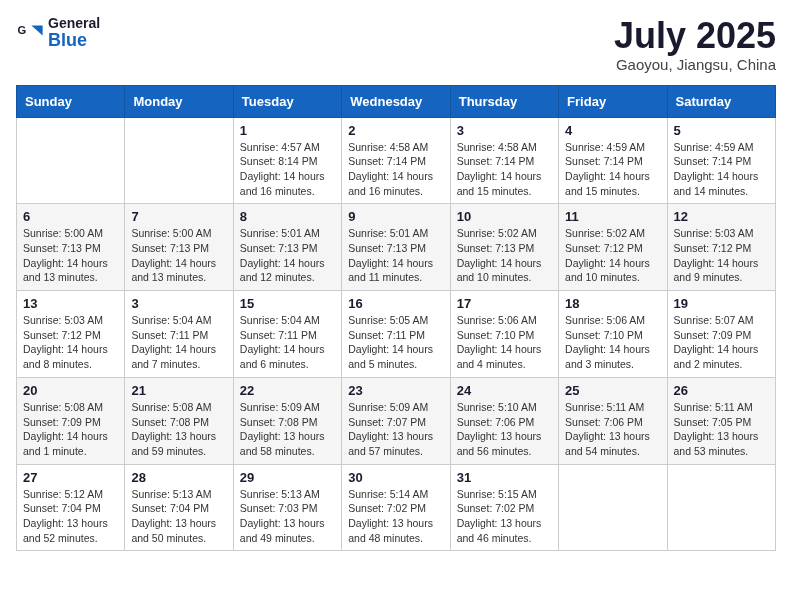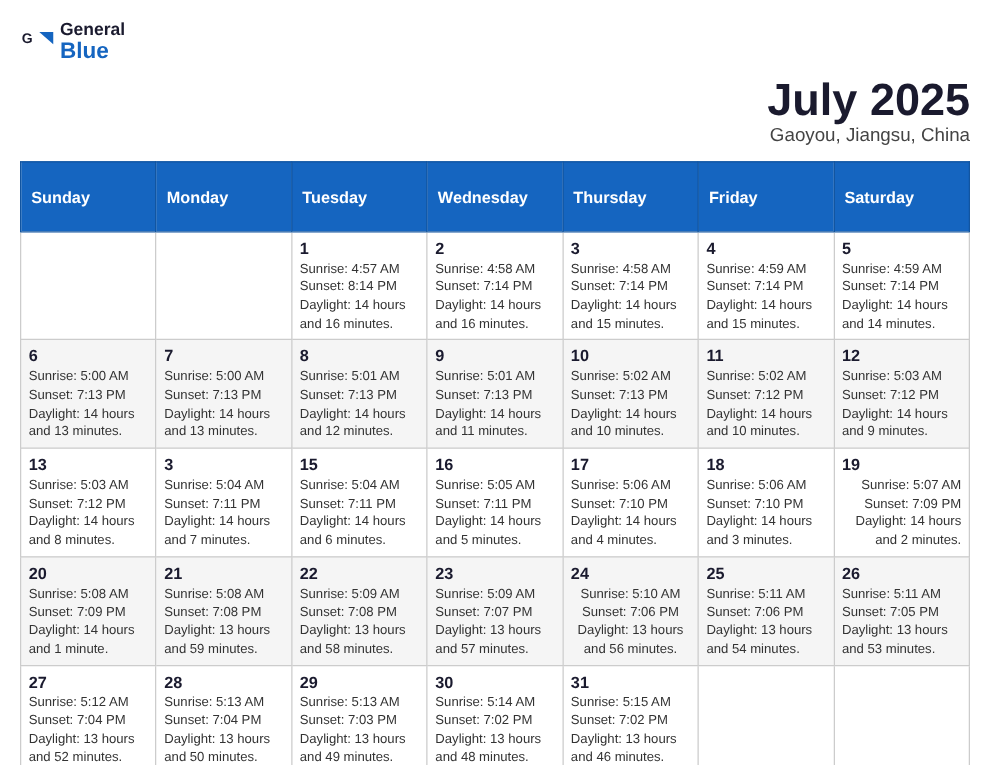--- a/index.html
+++ b/index.html
@@ -26,38 +26,37 @@
       height: 28px;
     }
     .title-section {
       text-align: right;
     }
     .main-title {
       font-size: 36px;
       font-weight: bold;
       color: #1a1a2e;
       line-height: 1.1;
-      margin-top: 44px;
     }
     .subtitle {
       font-size: 15px;
       color: #444;
       margin-left: 44px;
     }
     .calendar {
       width: 100%;
       border-collapse: collapse;
       border: 1px solid #ccc;
     }
     .calendar th {
       background-color: #1565c0;
       color: #fff;
       font-size: 13px;
       font-weight: bold;
-      padding: 20px 8px;
+      padding: 8px 8px;
       text-align: left;
       border: 1px solid #1255a0;
     }
     .calendar td {
       border: 1px solid #ccc;
       vertical-align: top;
       padding: 5px 6px;
       width: calc(100% / 7);
       min-height: 80px;
       font-size: 11px;
@@ -246,21 +245,21 @@
         </td>
         <td>
           <span class="day-number">18</span>
           <div class="day-info" style="white-space: pre-line;">Sunrise: 5:06 AM
 Sunset: 7:10 PM
 Daylight: 14 hours
 and 3 minutes.</div>
         </td>
         <td>
           <span class="day-number">19</span>
-          <div class="day-info" style="white-space: pre-line; text-align: right;">Sunrise: 5:07 AM
+          <div class="day-info" style="white-space: pre-line;">Sunrise: 5:07 AM
 Sunset: 7:09 PM
 Daylight: 14 hours
 and 2 minutes.</div>
         </td>
       </tr>
       <tr class="row-shaded">
         <td>
           <span class="day-number">20</span>
           <div class="day-info" style="white-space: pre-line;">Sunrise: 5:08 AM
 Sunset: 7:09 PM
@@ -283,21 +282,21 @@
         </td>
         <td>
           <span class="day-number">23</span>
           <div class="day-info" style="white-space: pre-line;">Sunrise: 5:09 AM
 Sunset: 7:07 PM
 Daylight: 13 hours
 and 57 minutes.</div>
         </td>
         <td>
           <span class="day-number">24</span>
-          <div class="day-info" style="white-space: pre-line; text-align: center;">Sunrise: 5:10 AM
+          <div class="day-info" style="white-space: pre-line;">Sunrise: 5:10 AM
 Sunset: 7:06 PM
 Daylight: 13 hours
 and 56 minutes.</div>
         </td>
         <td>
           <span class="day-number">25</span>
           <div class="day-info" style="white-space: pre-line;">Sunrise: 5:11 AM
 Sunset: 7:06 PM
 Daylight: 13 hours
 and 54 minutes.</div>

